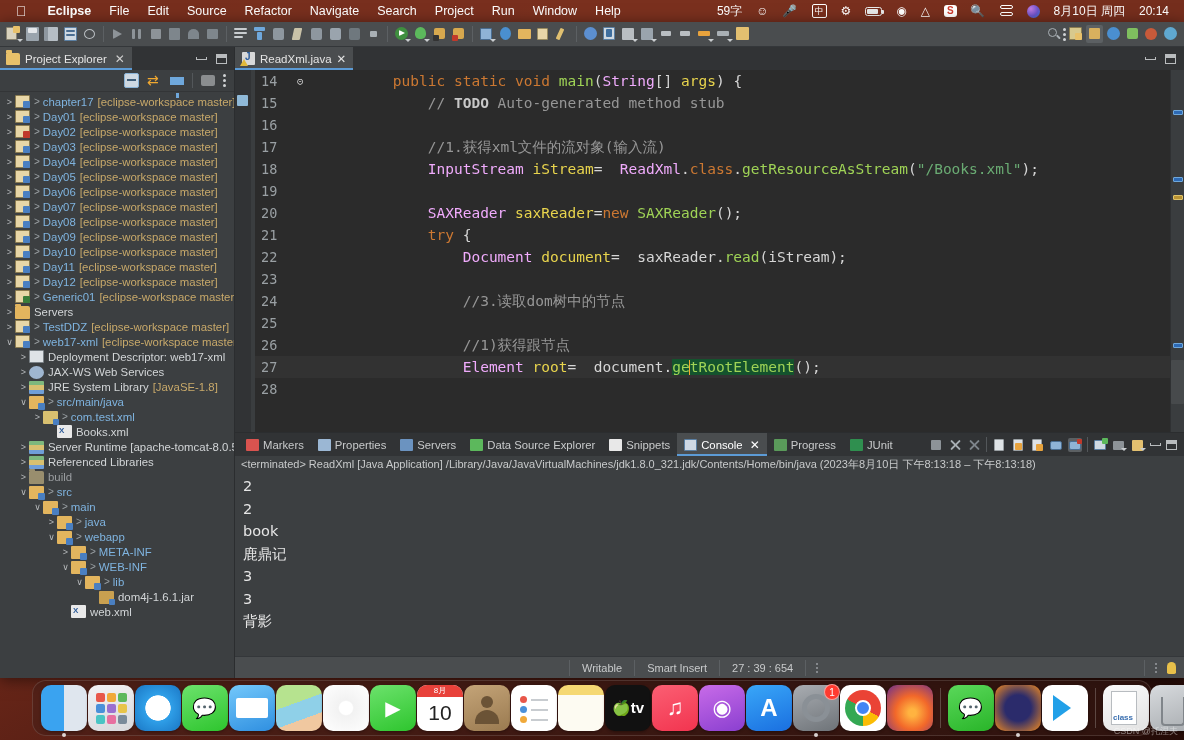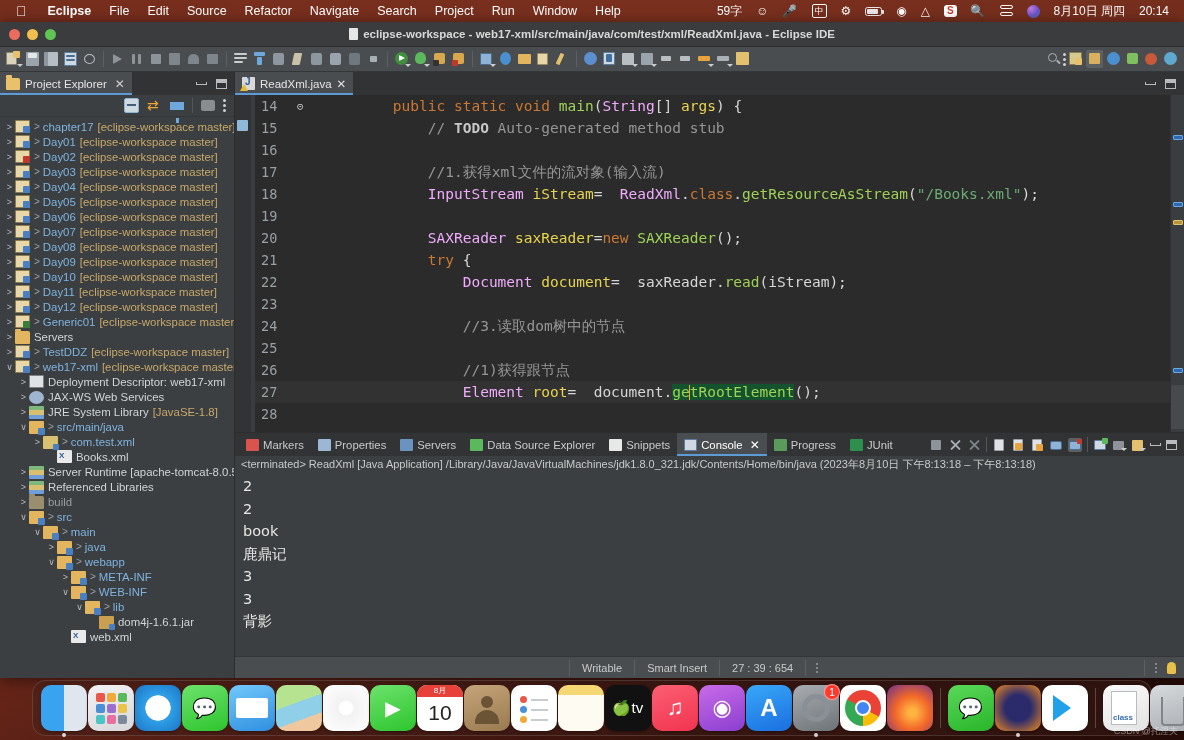--- a/index.html
+++ b/index.html
@@ -273,28 +273,20 @@
       <span class="ri">
           <span class="mb-siri"></span>
         </span>
       <span class="ri">8月10日 周四</span>
       <span class="ri">20:14</span>
     </span>
   </div>
 
   <div id="eclipse">
 
-    <div id="titlebar">
-      <div class="traffic">
-        <span class="tl-red"></span>
-        <span class="tl-yellow"></span>
-        <span class="tl-green"></span>
-      </div>
-      <div class="title"><span class="docicon"></span><span>eclipse-workspace - web17-xml/src/main/java/com/test/xml/ReadXml.java - Eclipse IDE</span></div>
-    </div>
 
     <div id="toolbar">
       <span class="tb">
           <i class="sq" style="left:1px;top:2px;width:11px;height:13px;background:#d9d2bd;border:1px solid #8a8572;"></i>
           <i class="sq" style="left:8px;top:1px;width:7px;height:7px;background:#e8c16a;"></i>
           <i class="tbcar"></i>
         </span>
       <span class="tb">
           <i class="sq" style="left:2px;top:2px;width:13px;height:14px;background:#9aa4ad;"></i>
           <i class="sq" style="left:4px;top:3px;width:9px;height:5px;background:#e4e7ea;"></i>
@@ -906,21 +898,21 @@
       <div class="dk" style="background:#fff;" title="Reminders">
         <i style="position: absolute; left: 9px; top: 11px; width: 7px; height: 7px; border-radius: 50%; background: rgb(232, 87, 74);"></i>
         <i style="position: absolute; left: 20px; top: 14px; width: 17px; height: 2px; background: rgb(200, 204, 208);"></i>
         <i style="position: absolute; left: 9px; top: 21px; width: 7px; height: 7px; border-radius: 50%; background: rgb(74, 144, 217);"></i>
         <i style="position: absolute; left: 20px; top: 24px; width: 17px; height: 2px; background: rgb(200, 204, 208);"></i>
         <i style="position: absolute; left: 9px; top: 31px; width: 7px; height: 7px; border-radius: 50%; background: rgb(240, 169, 58);"></i>
         <i style="position: absolute; left: 20px; top: 34px; width: 17px; height: 2px; background: rgb(200, 204, 208);"></i>
       </div>
       <div class="dk" style="background:linear-gradient(180deg,#f5d873 0 22%,#fdfbf2 22% 100%);" title="Notes"></div>
       <div class="dk" style="background:#111;" title="Apple TV">
-        <span style="color: rgb(255, 255, 255); font-size: 15px; font-weight: normal;">🍏tv</span>
+        <span style="color: rgb(255, 255, 255); font-size: 15px; font-weight: bold;">🍏tv</span>
       </div>
       <div class="dk" style="background:linear-gradient(160deg,#fb5f73,#f2344f);" title="Music">
         <span style="color: rgb(255, 255, 255); font-size: 22px;">♫</span>
       </div>
       <div class="dk" style="background:linear-gradient(160deg,#c86be8,#8a3fd0);" title="Podcasts">
         <span style="color: rgb(255, 255, 255); font-size: 22px;">◉</span>
       </div>
       <div class="dk" style="background:linear-gradient(160deg,#39a7f8,#1a6fe0);" title="App Store">
         <span style="color: rgb(255, 255, 255); font-size: 24px; font-weight: bold;">A</span>
       </div>

